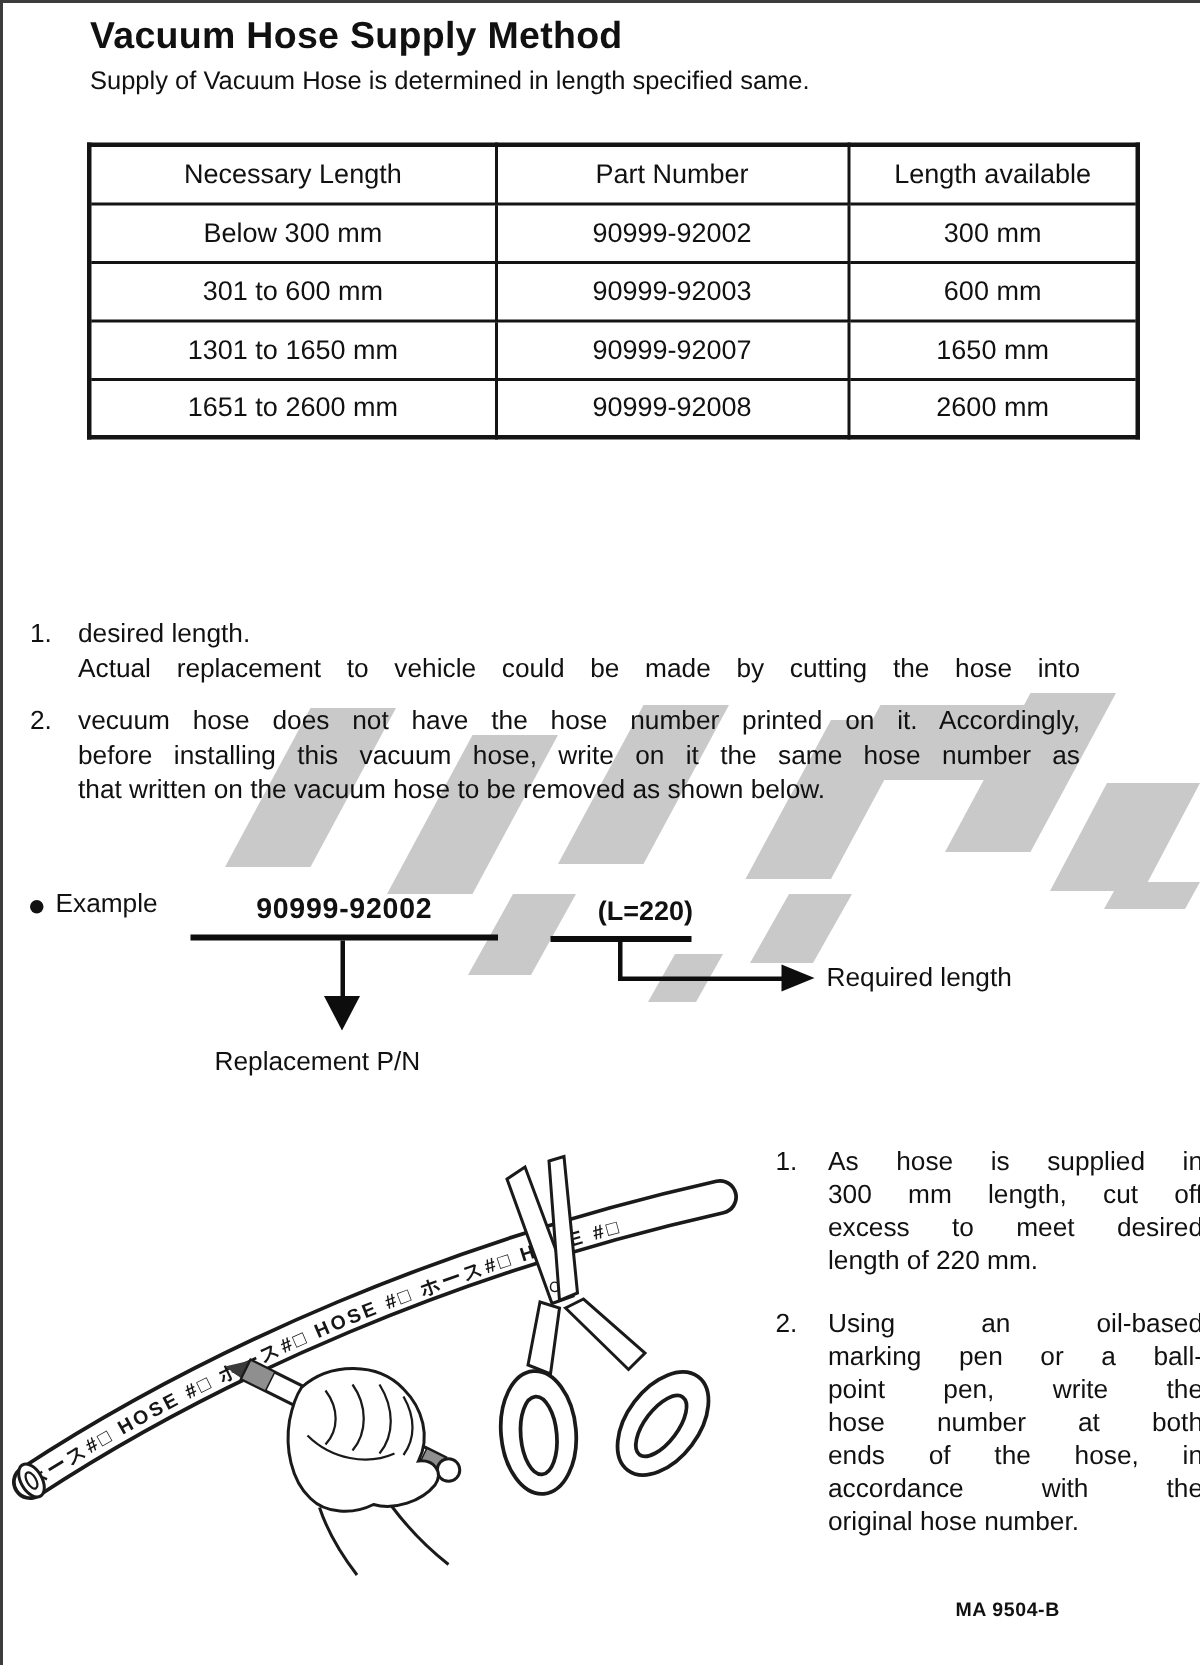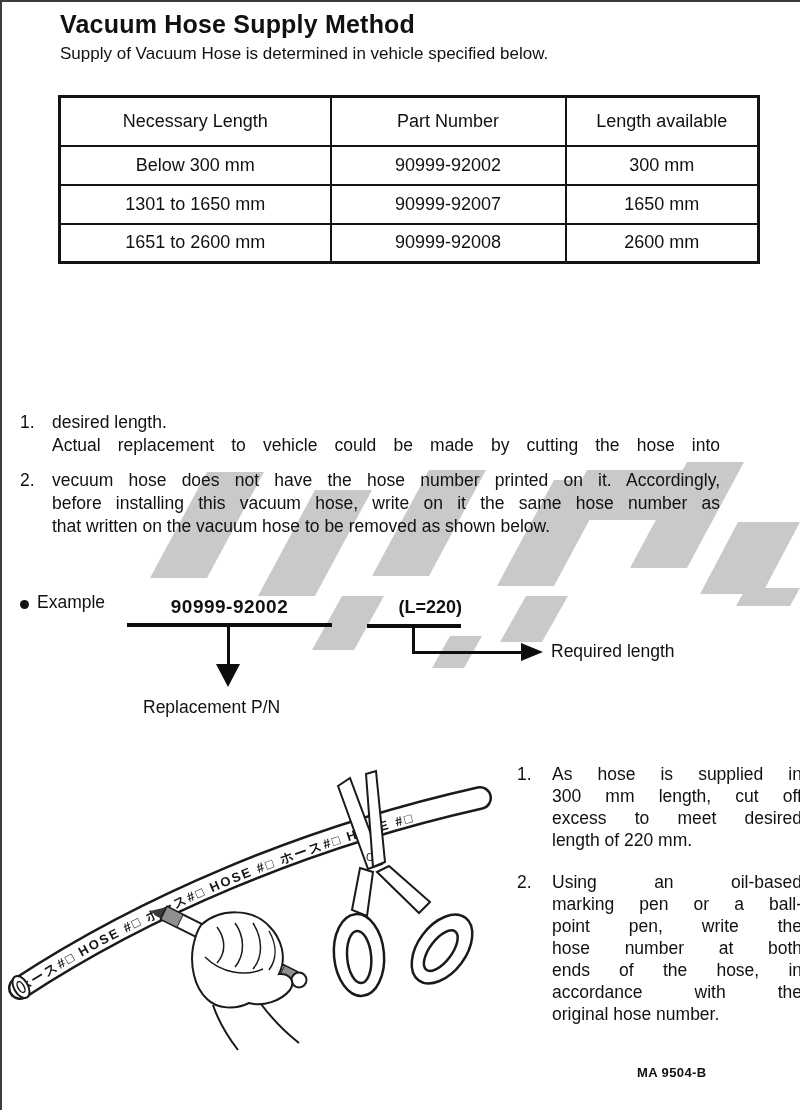--- a/index.html
+++ b/index.html
@@ -16,21 +16,21 @@
   .layer{position:absolute;z-index:1;}
 
   #wm{position:absolute;left:0;top:0;z-index:0;pointer-events:none;}
 
   .page-title{left:60px;top:10px;font-size:25px;font-weight:700;letter-spacing:.2px;white-space:nowrap;}
   .page-subtitle{left:60px;top:44px;font-size:17px;white-space:nowrap;}
 
   table.hose{position:absolute;z-index:1;left:58px;top:95px;width:699px;border-collapse:collapse;table-layout:fixed;background:transparent;}
   table.hose th,table.hose td{border:2px solid #141414;text-align:center;vertical-align:middle;font-size:18px;font-weight:500;padding:0;}
   table.hose{border:3px solid #141414;}
-  tr.hdr{height:49px;}
+  tr.hdr{height:39px;}
   tr.row{height:39px;}
 
   .note{position:absolute;z-index:1;left:20px;font-size:17.5px;line-height:23px;}
   .note .num{position:absolute;left:0;top:0;}
   .note .body{margin-left:32px;width:668px;}
   .note .jline{text-align:justify;text-align-last:justify;}
   .note .jlast{text-align-last:left;}
 
   .ex-bullet{left:20px;top:600px;width:9px;height:9px;border-radius:50%;background:#111;}
   .ex-label{left:37px;top:592px;font-size:17.5px;}
@@ -75,38 +75,43 @@
       <polygon points="700,594 762,594 800,522 738,522"></polygon>
       <polygon points="432,668 464,668 482,636 450,636"></polygon>
       <polygon points="736,606 790,606 800,588 746,588"></polygon>
     </g>
   </svg>
 
   <div class="scan-edge-top"></div>
   <div class="scan-edge-left"></div>
 
   <div class="layer page-title">Vacuum Hose Supply Method</div>
-  <div class="layer page-subtitle">Supply of Vacuum Hose is determined in vehicle specified below.</div>
+  <div class="layer page-subtitle">Supply of Vacuum Hose is determined in length specified same.</div>
 
   <table class="hose">
     <colgroup>
       <col style="width:271px">
         <col style="width:235px">
         <col style="width:193px">
     </colgroup>
     <tbody>
         <tr class="hdr">
       <th>Necessary Length</th>
       <th>Part Number</th>
       <th>Length available</th>
     </tr>
     <tr class="row">
       <td>Below 300 mm</td>
       <td>90999-92002</td>
       <td>300 mm</td>
+    </tr>
+    <tr class="row">
+      <td>301 to 600 mm</td>
+      <td>90999-92003</td>
+      <td>600 mm</td>
     </tr>
     <tr class="row">
       <td>1301 to 1650 mm</td>
       <td>90999-92007</td>
       <td>1650 mm</td>
     </tr>
     <tr class="row">
       <td>1651 to 2600 mm</td>
       <td>90999-92008</td>
       <td>2600 mm</td>

